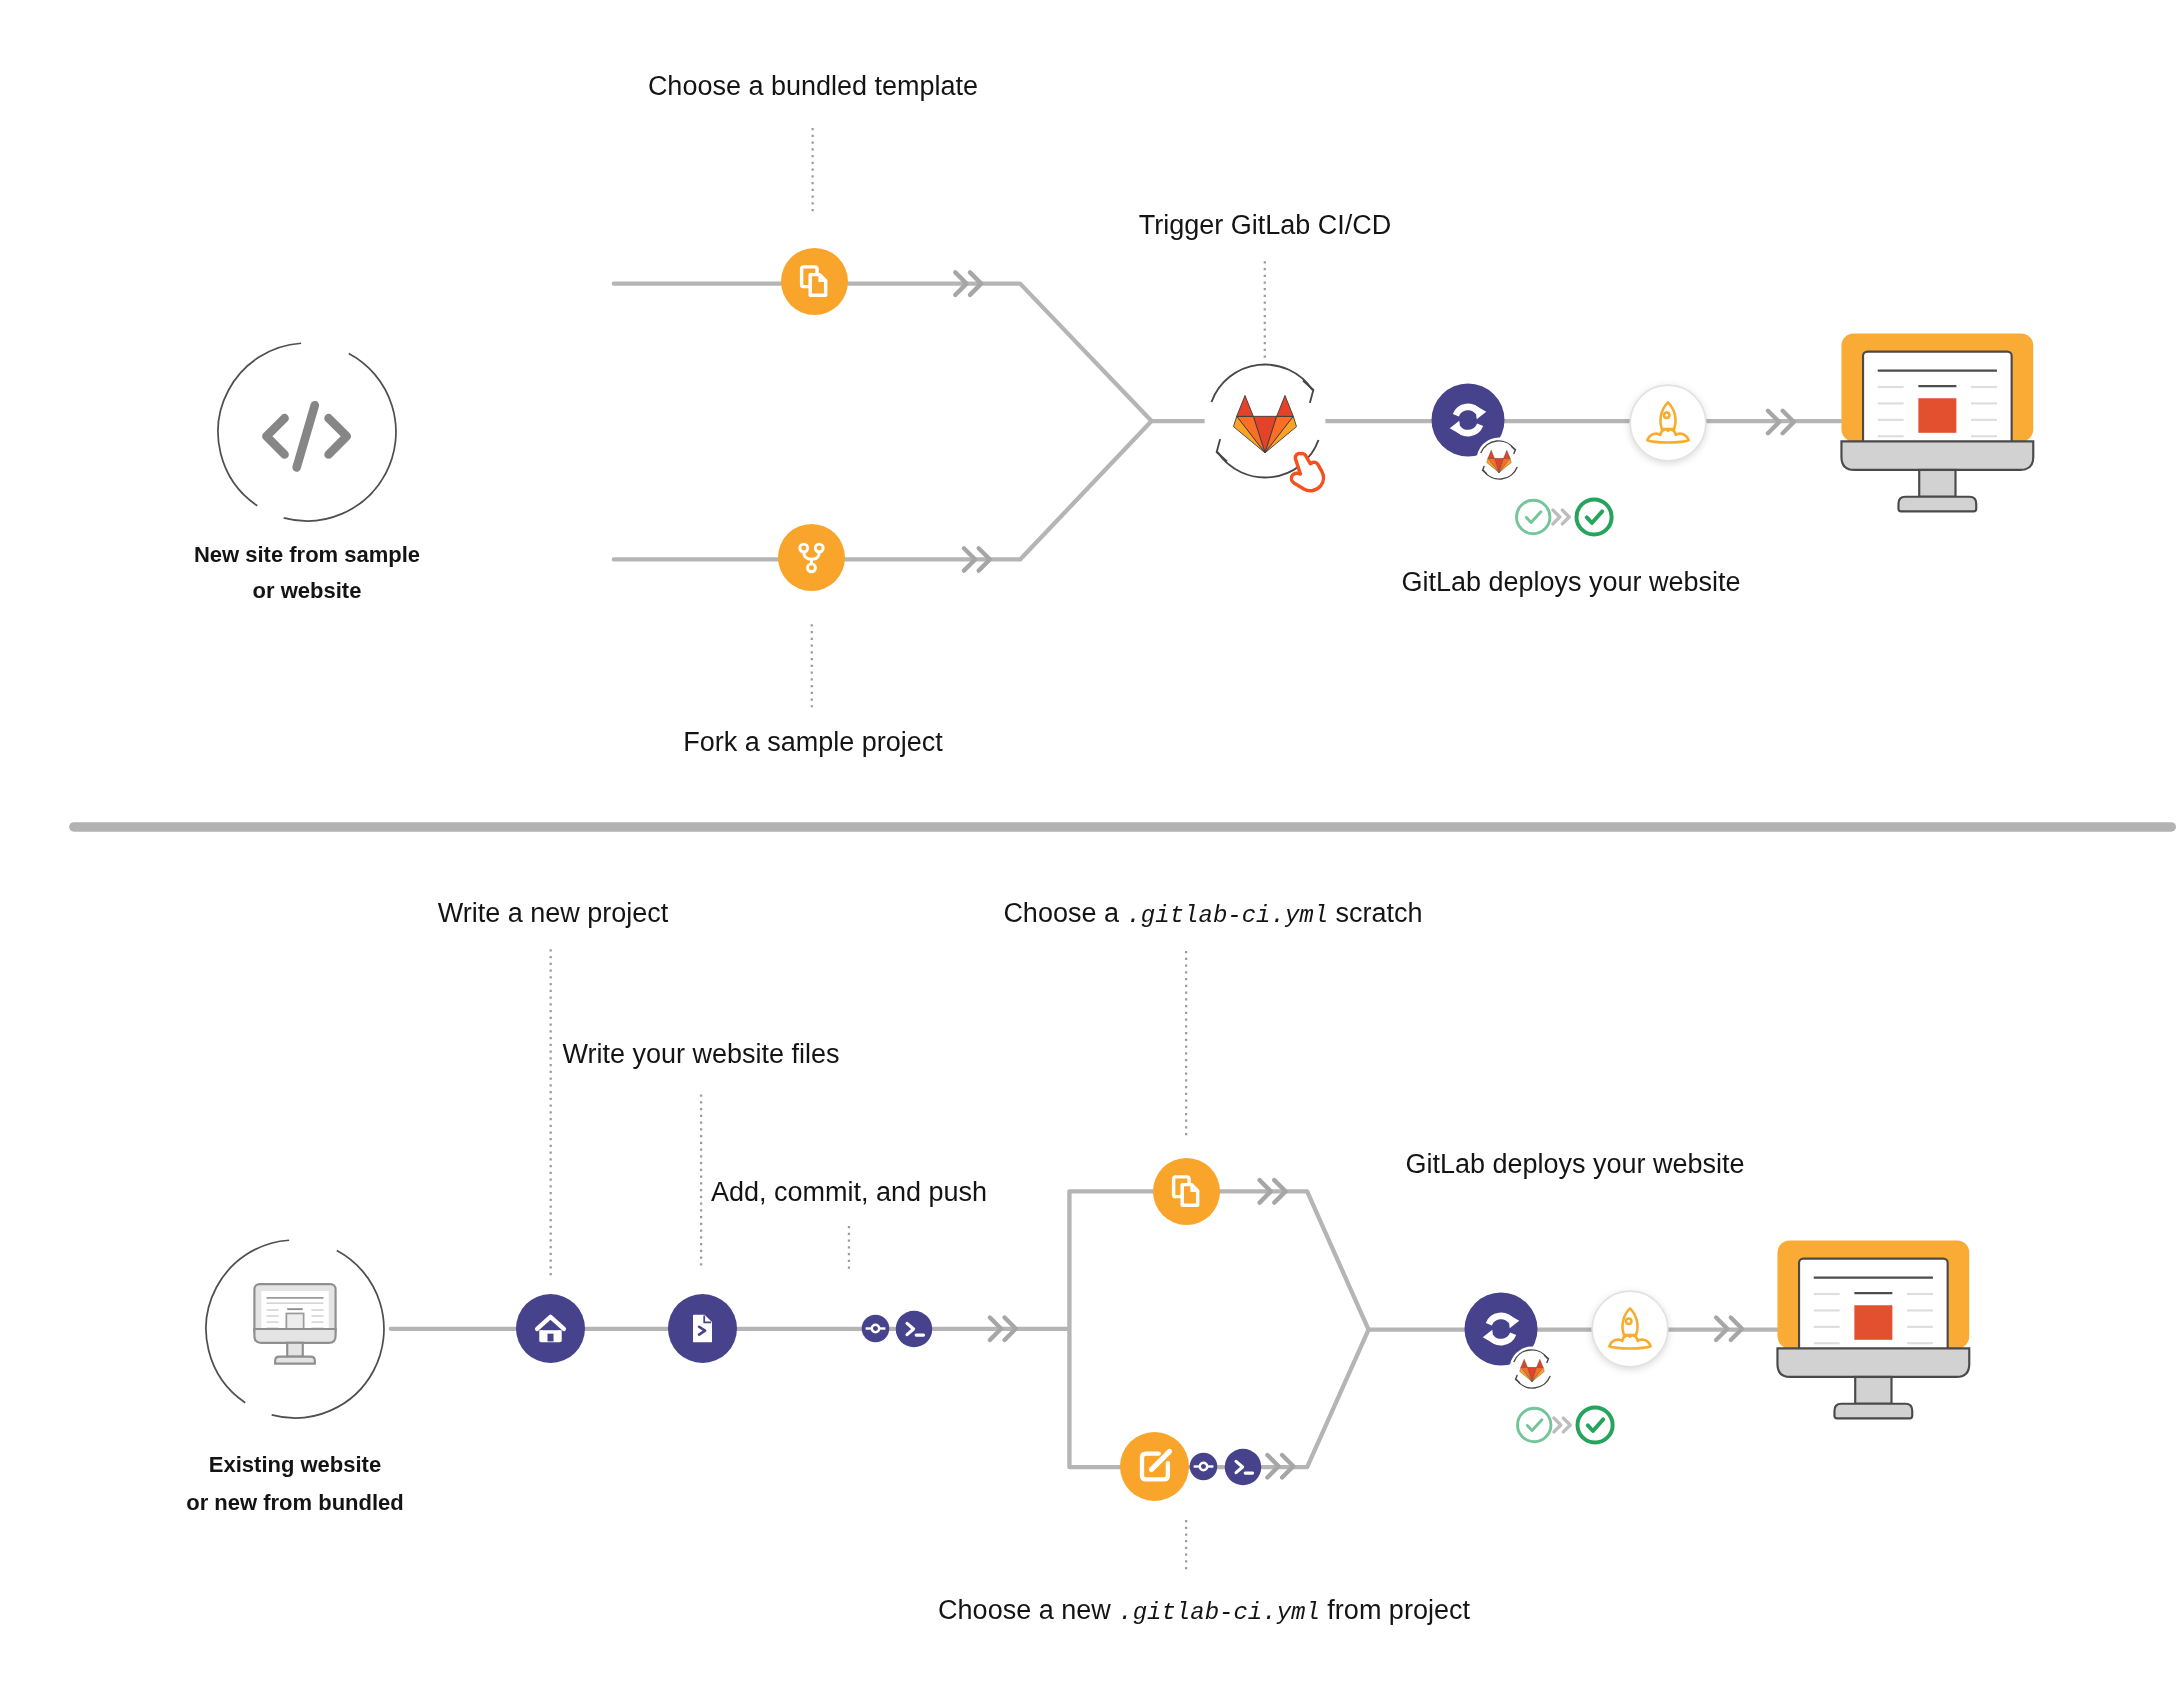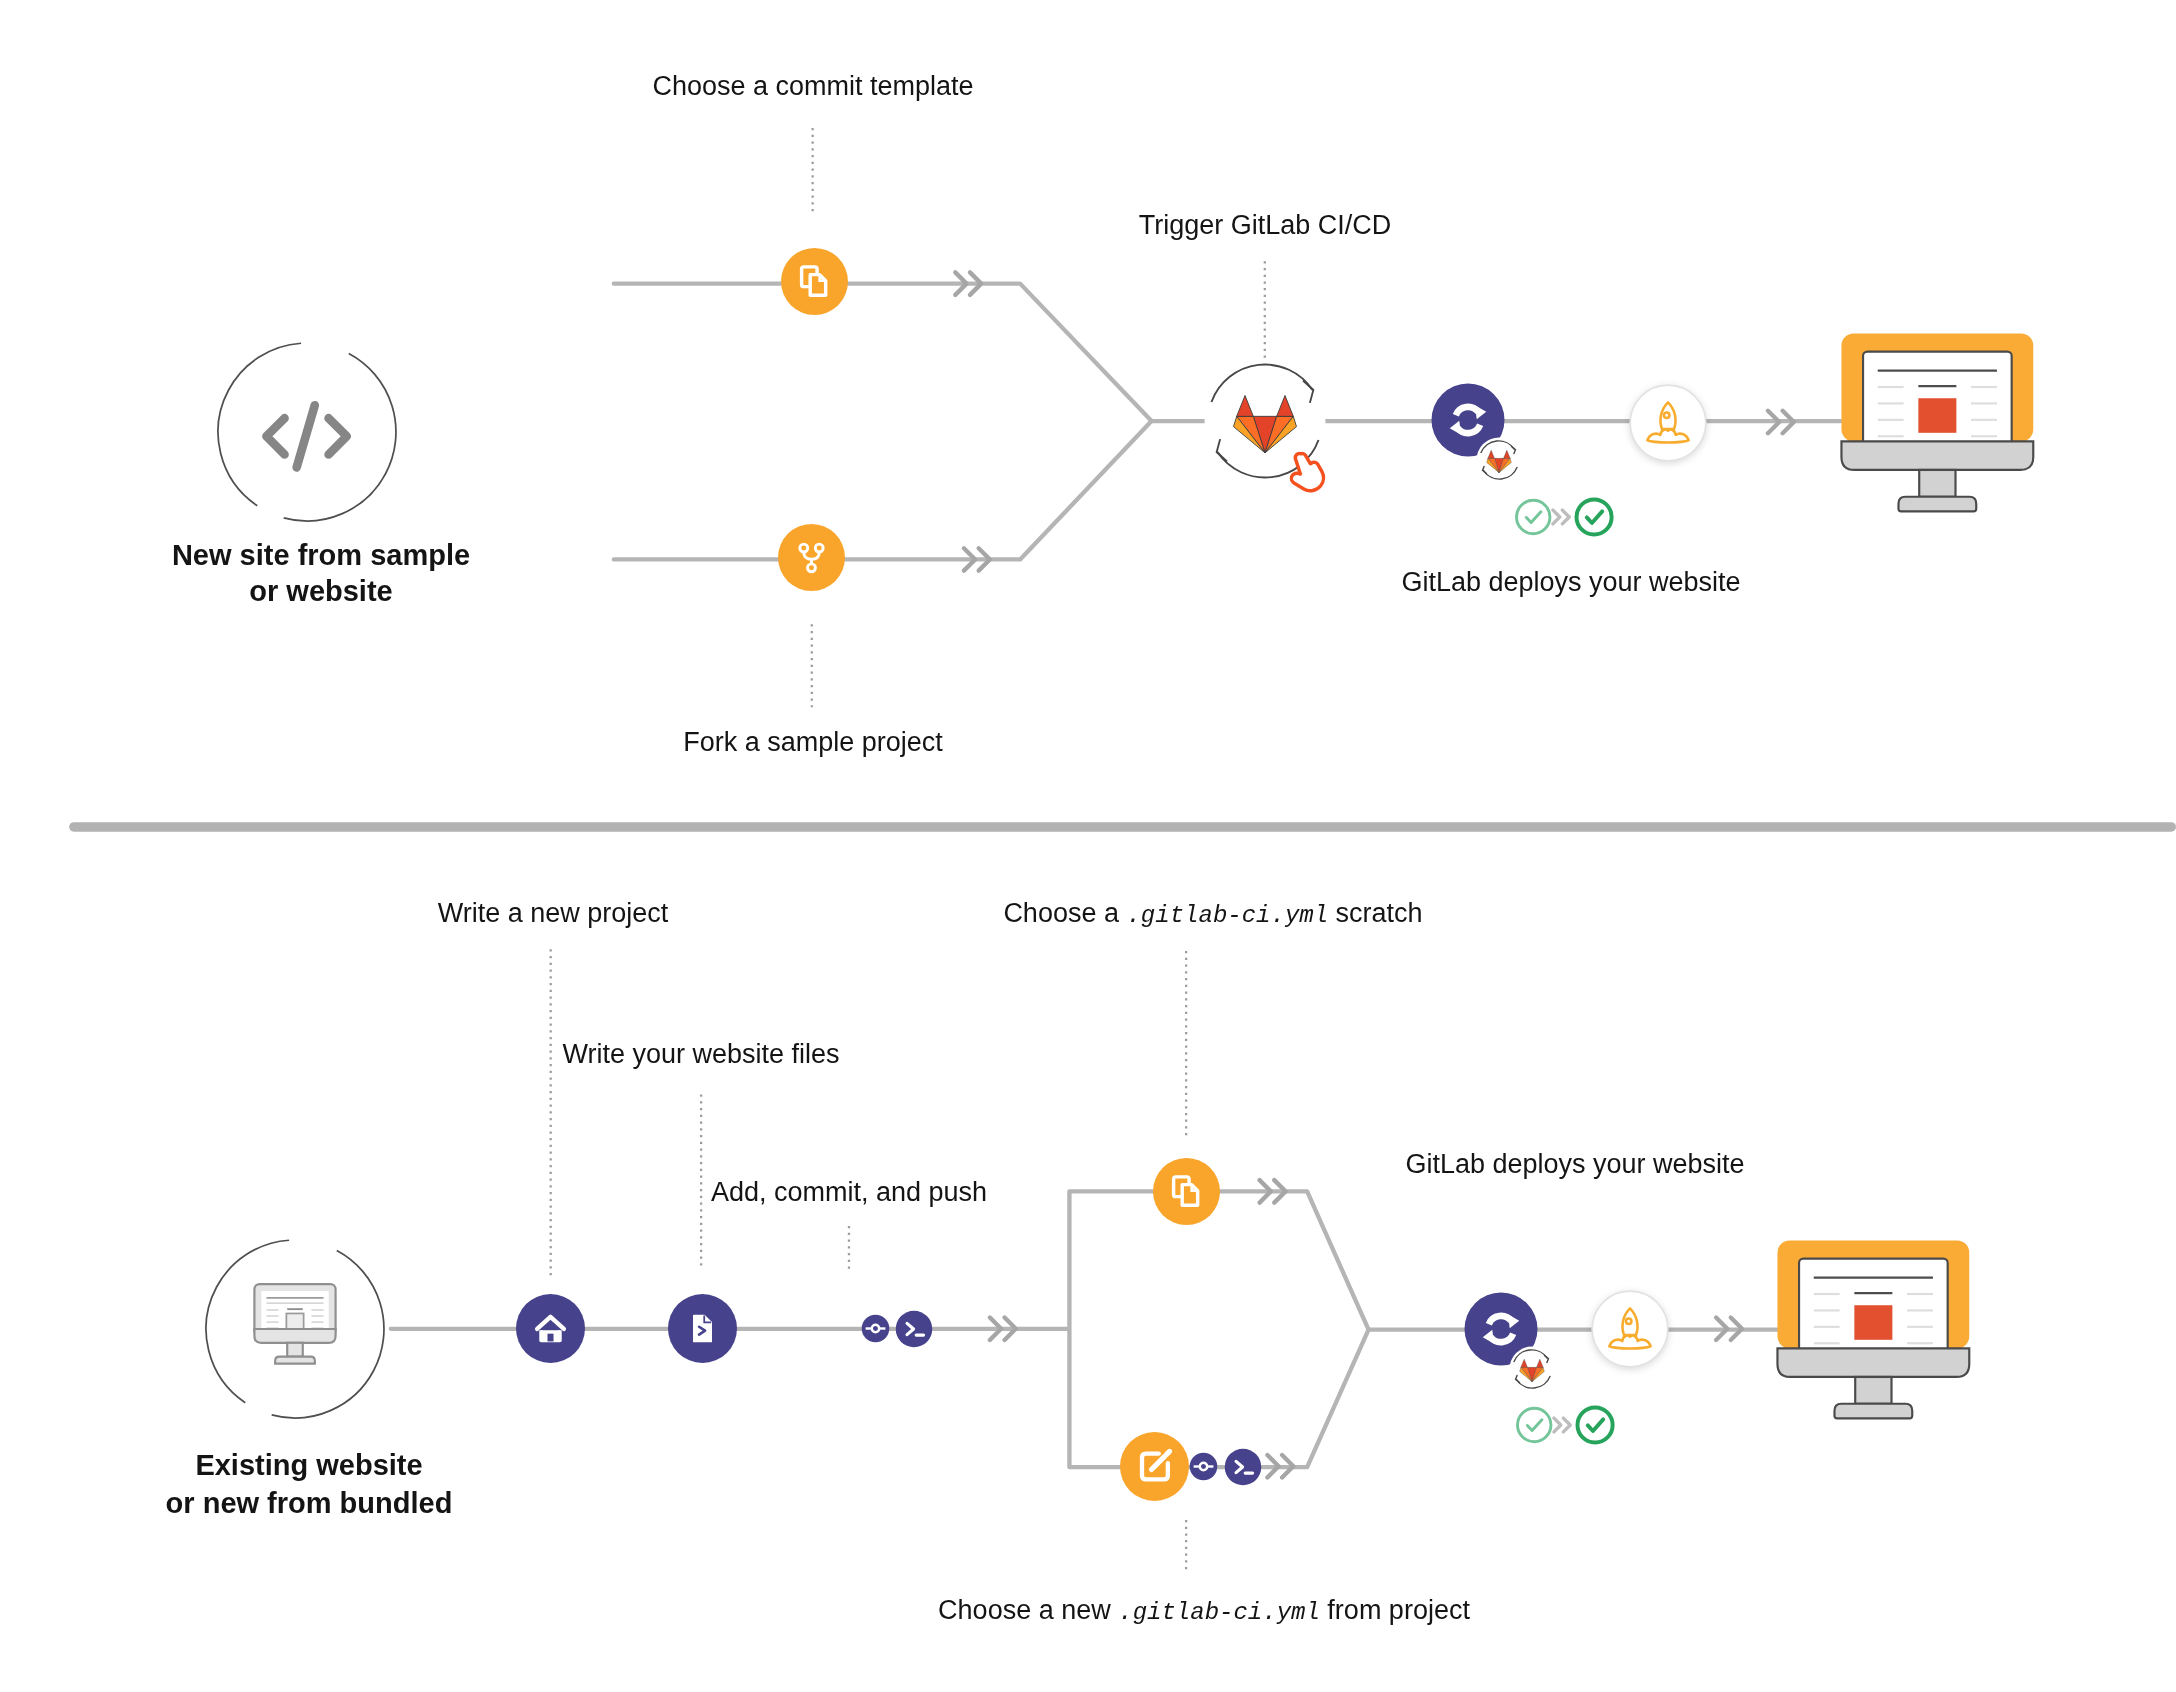--- a/index.html
+++ b/index.html
@@ -3,21 +3,21 @@
 <meta charset="utf-8">
 <style>
   html,body{margin:0;padding:0;background:#fff;}
   #canvas{position:relative;width:2176px;height:1692px;background:#ffffff;overflow:hidden;
           font-family:"Liberation Sans",sans-serif;}
   #canvas svg.ic{position:absolute;z-index:2;}
   #flow{position:absolute;left:0;top:0;z-index:1;}
   .lbl{position:absolute;transform:translate(-50%,-50%);font-size:27px;color:#141414;
        white-space:pre;z-index:3;text-align:center;}
   .lbl .code{font-family:"Liberation Mono","DejaVu Sans Mono",monospace;font-size:24px;font-style:italic;}
-  .title{font-weight:bold;font-size:29px;line-height:38px;margin-left:14px;}
+  .title{font-weight:bold;font-size:22px;line-height:38px;}
   .shadow{filter:drop-shadow(0 2.6px 3.5px rgba(0,0,0,.14));}
 </style>
 </head>
 <body>
 
 <div id="canvas">
 
   <svg width="0" height="0" style="position:absolute">
     <defs>
       <g id="tanuki">
@@ -196,21 +196,21 @@
   </svg>
 
   <svg class="ic" style="left:212px;top:337px" width="190" height="190" viewBox="-110 -110 220 220">
     <circle r="103" fill="none" stroke="#4f4f4f" stroke-width="2" stroke-dasharray="300 34 255 58" transform="rotate(-62)"></circle>
     <use href="#codeglyph" transform="translate(0,2)"></use>
   </svg>
 
   <div class="lbl title" style="left:307px;top:555px">New site from sample</div>
   <div class="lbl title" style="left:307px;top:591px">or website</div>
 
-  <div class="lbl" style="left:813px;top:86px">Choose a commit template</div>
+  <div class="lbl" style="left:813px;top:86px">Choose a bundled template</div>
   <div class="lbl" style="left:813px;top:742px">Fork a sample project</div>
   <div class="lbl" style="left:1265px;top:225px">Trigger GitLab CI/CD</div>
   <div class="lbl" style="left:1571px;top:582px">GitLab deploys your website</div>
 
   <svg class="ic" style="left:781px;top:248px" width="67" height="67" viewBox="-39 -39 78 78">
       <use href="#copy"></use>
     </svg>
   <svg class="ic" style="left:778px;top:524px" width="67" height="67" viewBox="-39 -39 78 78">
       <use href="#fork"></use>
     </svg>

